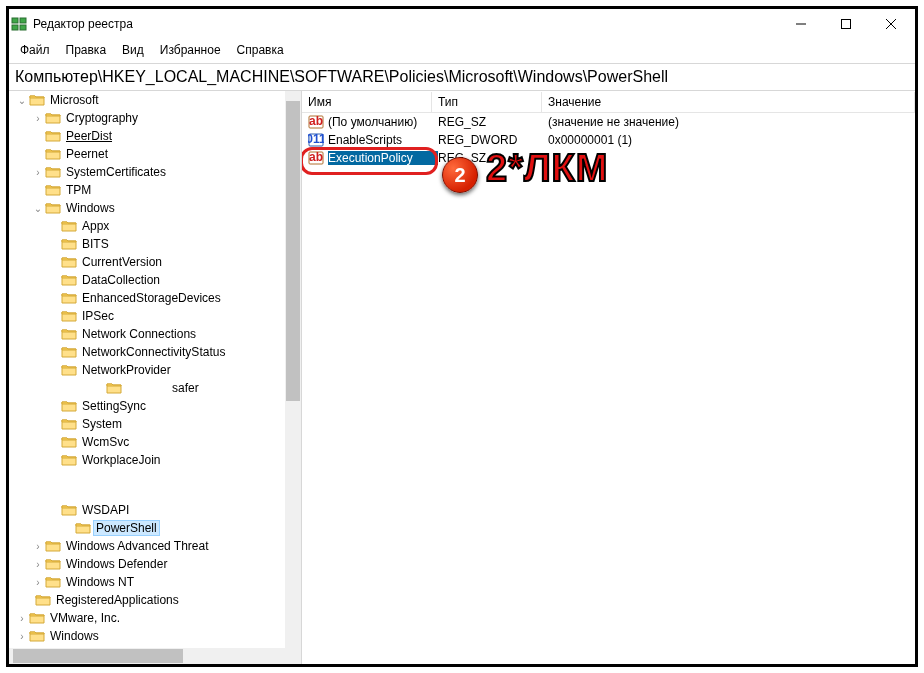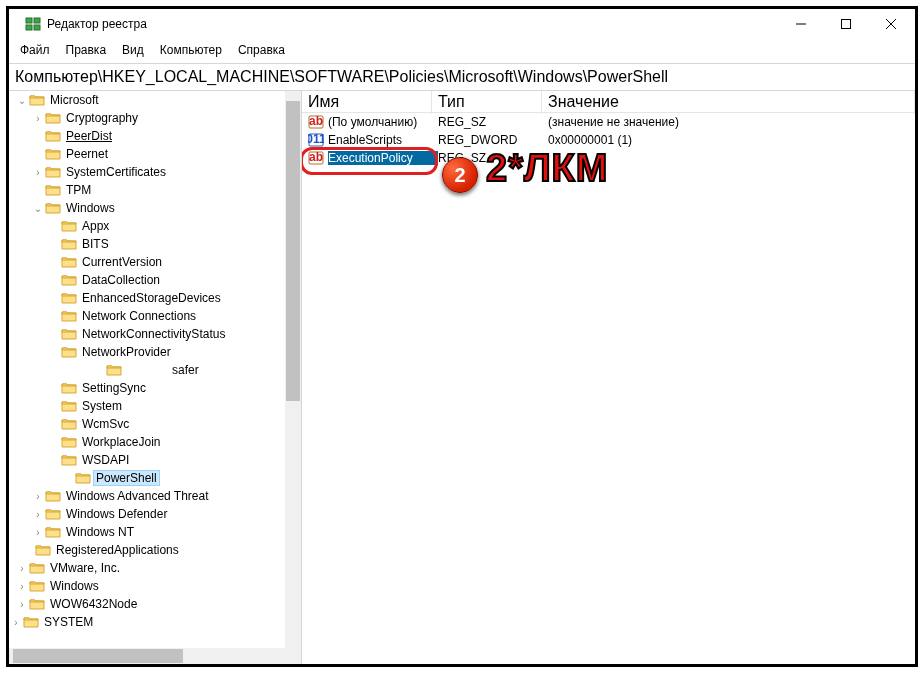--- a/index.html
+++ b/index.html
@@ -19,21 +19,21 @@
     height: 661px;
     display: flex;
     flex-direction: column;
     background: #fff;
     position: relative;
   }
   .titlebar {
     display: flex;
     align-items: center;
     height: 30px;
-    padding: 0 2px 0 16px;
+    padding: 0 2px 0 2px;
     background: #fff;
   }
   .app-icon {
     width: 16px;
     height: 16px;
     margin-right: 6px;
     display: inline-block;
   }
   .app-icon svg { display:block;}
   .title-text {
@@ -142,21 +142,21 @@
   .list-header{
     display:flex;
     height:22px;
     align-items:center;
     border-bottom:1px solid #e5e5e5;
     background:#fff;
   }
   .list-header .col{
     padding:3px 6px;
     border-right:1px solid #e5e5e5;
-    font-size:16px;
+    font-size:12px;
     color:#000;
   }
   .c-name{width:130px;}
   .c-type{width:110px;}
   .c-val{flex:1;}
   .list-body{
     position:relative;
   }
   .row{
     display:flex;
@@ -236,21 +236,21 @@
           <line x1="0" y1="0" x2="10" y2="10" stroke="#000"></line>
           <line x1="10" y1="0" x2="0" y2="10" stroke="#000"></line>
         </svg>
     </div>
   </div>
 
   <div class="menubar">
     <div class="menu-item">Файл</div>
     <div class="menu-item">Правка</div>
     <div class="menu-item">Вид</div>
-    <div class="menu-item">Компьютер</div>
+    <div class="menu-item">Избранное</div>
     <div class="menu-item">Справка</div>
   </div>
 
   <div class="addrbar">Компьютер\HKEY_LOCAL_MACHINE\SOFTWARE\Policies\Microsoft\Windows\PowerShell</div>
 
   <div class="splitarea">
     <div class="treepane">
       <div class="tree-scroll" id="tree-scroll">
           <div class="node" style="padding-left: 6px;">
             <span class="toggle">⌄</span>
@@ -373,20 +373,30 @@
             <span class="node-label">EnhancedStorageDevices</span>
           </div>
           <div class="node" style="padding-left: 38px;">
             <span class="toggle"></span>
             <span class="folder">
               <svg width="16" height="14" viewBox="0 0 16 14">
                 <path d="M1 3 L1 12 L15 12 L15 4 L7 4 L6 3 Z" fill="#ffe08a" stroke="#d4a938"></path>
                 <path d="M1 3 L6 3 L7 4 L15 4 L15 5 L1 5 Z" fill="#ffd35a" stroke="#d4a938"></path>
               </svg>
             </span>
+            <span class="node-label">IPSec</span>
+          </div>
+          <div class="node" style="padding-left: 38px;">
+            <span class="toggle"></span>
+            <span class="folder">
+              <svg width="16" height="14" viewBox="0 0 16 14">
+                <path d="M1 3 L1 12 L15 12 L15 4 L7 4 L6 3 Z" fill="#ffe08a" stroke="#d4a938"></path>
+                <path d="M1 3 L6 3 L7 4 L15 4 L15 5 L1 5 Z" fill="#ffd35a" stroke="#d4a938"></path>
+              </svg>
+            </span>
             <span class="node-label">Network Connections</span>
           </div>
           <div class="node" style="padding-left: 38px;">
             <span class="toggle"></span>
             <span class="folder">
               <svg width="16" height="14" viewBox="0 0 16 14">
                 <path d="M1 3 L1 12 L15 12 L15 4 L7 4 L6 3 Z" fill="#ffe08a" stroke="#d4a938"></path>
                 <path d="M1 3 L6 3 L7 4 L15 4 L15 5 L1 5 Z" fill="#ffd35a" stroke="#d4a938"></path>
               </svg>
             </span>
@@ -445,21 +455,21 @@
           <div class="node" style="padding-left: 38px;">
             <span class="toggle"></span>
             <span class="folder">
               <svg width="16" height="14" viewBox="0 0 16 14">
                 <path d="M1 3 L1 12 L15 12 L15 4 L7 4 L6 3 Z" fill="#ffe08a" stroke="#d4a938"></path>
                 <path d="M1 3 L6 3 L7 4 L15 4 L15 5 L1 5 Z" fill="#ffd35a" stroke="#d4a938"></path>
               </svg>
             </span>
             <span class="node-label">WorkplaceJoin</span>
           </div>
-          <div class="node" style="padding-left: 38px;">
+          <div class="node" style="padding-left: 38px; margin-top: 32px;">
             <span class="toggle"></span>
             <span class="folder">
               <svg width="16" height="14" viewBox="0 0 16 14">
                 <path d="M1 3 L1 12 L15 12 L15 4 L7 4 L6 3 Z" fill="#ffe08a" stroke="#d4a938"></path>
                 <path d="M1 3 L6 3 L7 4 L15 4 L15 5 L1 5 Z" fill="#ffd35a" stroke="#d4a938"></path>
               </svg>
             </span>
             <span class="node-label">WSDAPI</span>
           </div>
           <div class="node selected" style="padding-left: 38px; margin-left: 14px;">

